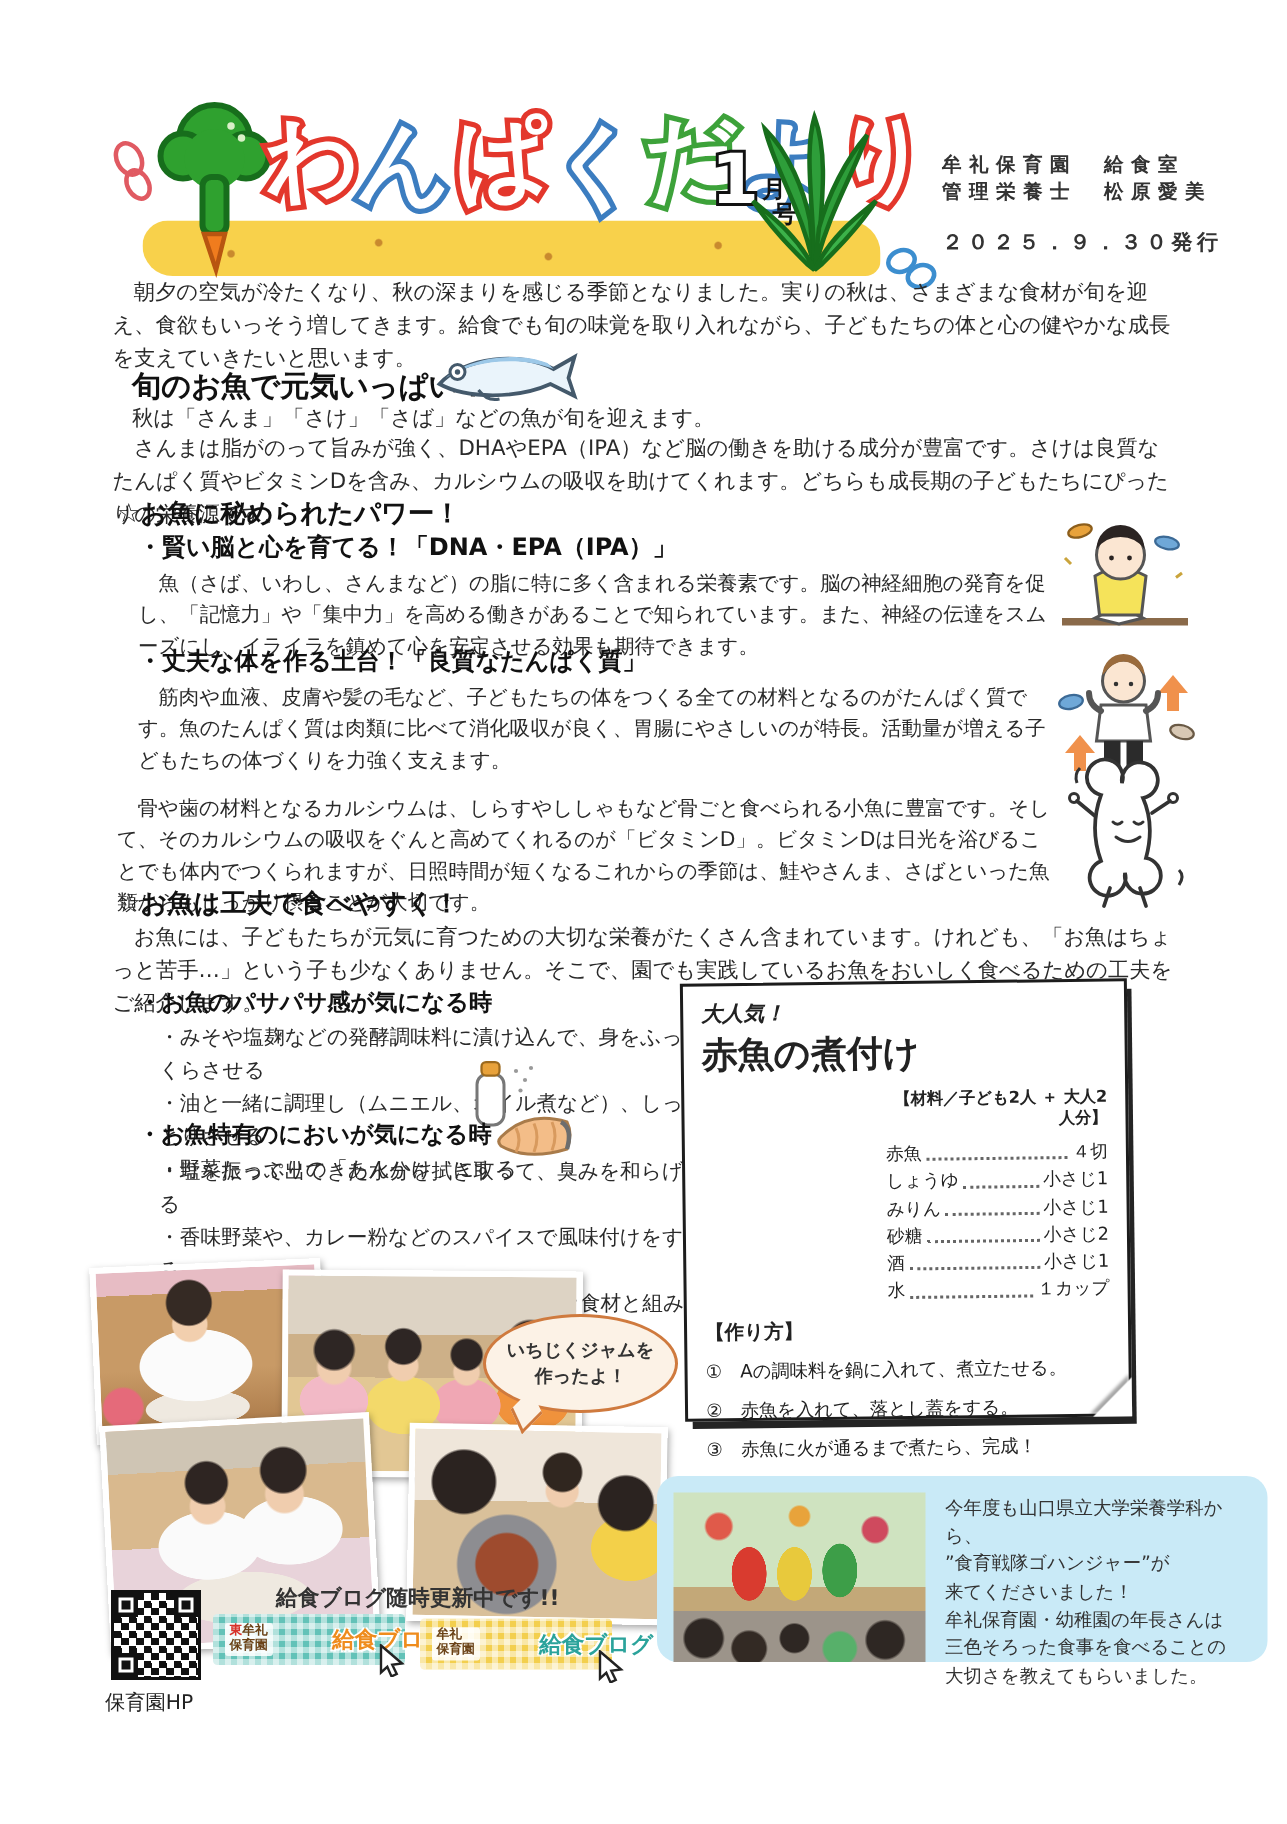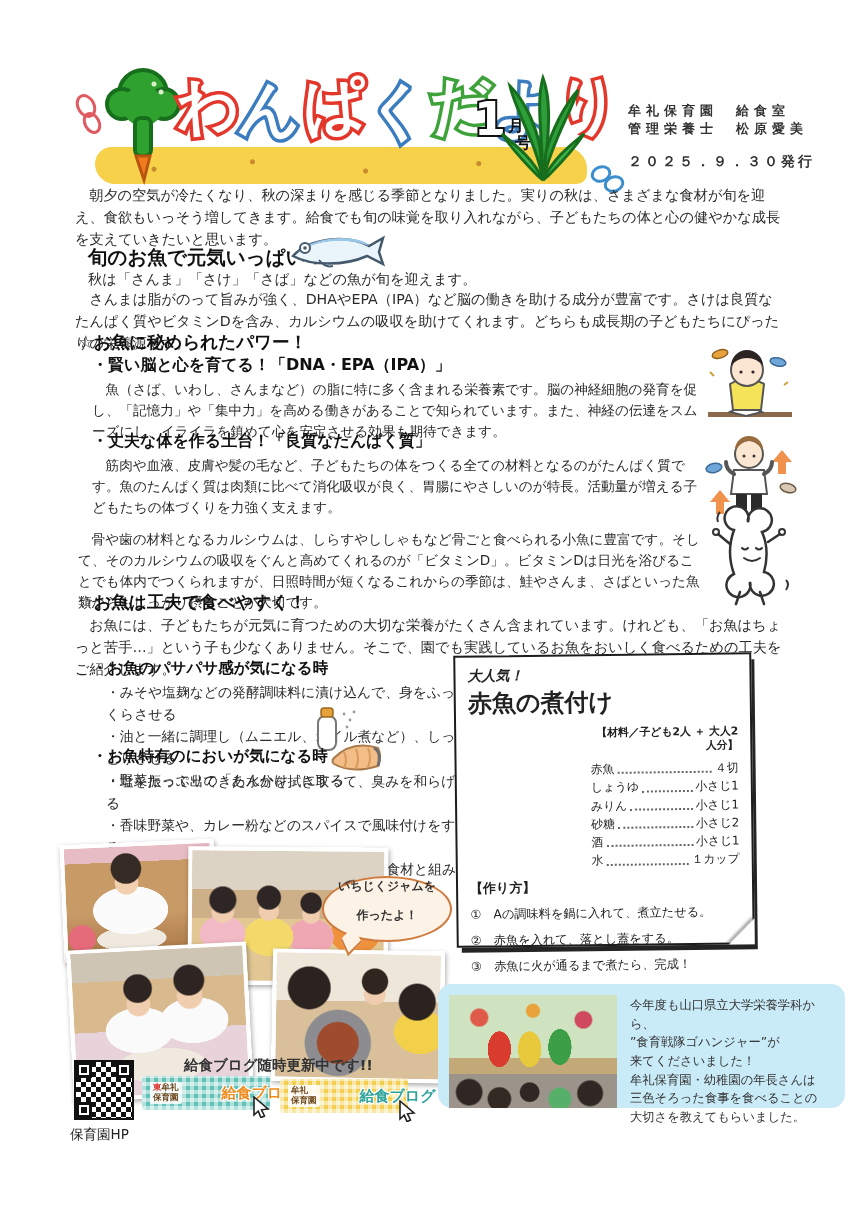--- a/index.html
+++ b/index.html
@@ -103,22 +103,22 @@
                        radial-gradient(circle at 60% 22%,#30261f 0 9%,transparent 10%),
                        radial-gradient(circle at 60% 32%,#f0cdae 0 8%,transparent 9%),
                        radial-gradient(circle at 86% 38%,#2b2320 0 11%,transparent 12%),
                        radial-gradient(ellipse 16% 18% at 88% 62%,#f3d049 0 98%,transparent 100%),
                        radial-gradient(circle at 38% 72%,#9e4b2e 0 15%,transparent 16%),
                        radial-gradient(circle at 38% 72%,#8d8d91 0 24%,transparent 25%),
                        linear-gradient(180deg,#efe6da 0 38%,#d9c09a 38% 100%);}
 
   
   .bubble{left:322px;top:876px;width:126px;height:62px;background:#fcf2e6;border:2px solid #cf7a3e;
-          border-radius:50%;display:flex;flex-direction:column;align-items:center;
-          font-size:12px;font-weight:600;color:#333;line-height:1.4;z-index:5;gap:12px;}
+          border-radius:50%;display:flex;flex-direction:column;align-items:center;justify-content:center;
+          font-size:12px;font-weight:600;color:#333;line-height:1.4;z-index:5;}
   .bubble:after{content:"";position:absolute;left:18px;bottom:-10px;width:16px;height:16px;
           background:#fcf2e6;border-right:2px solid #cf7a3e;border-bottom:2px solid #cf7a3e;
           transform:rotate(65deg) skew(20deg);}
 
   
   .bluebox{left:438px;top:984px;width:407px;height:124px;background:#c9eaf7;border-radius:14px;}
   .stage{position:absolute;left:11px;top:11px;width:168px;height:113px;
          background-image:radial-gradient(circle at 18% 20%,#e05a4a 0 5%,transparent 6%),
                           radial-gradient(circle at 50% 14%,#e8a33b 0 5%,transparent 6%),
                           radial-gradient(circle at 80% 22%,#cf4a5e 0 5%,transparent 6%),

